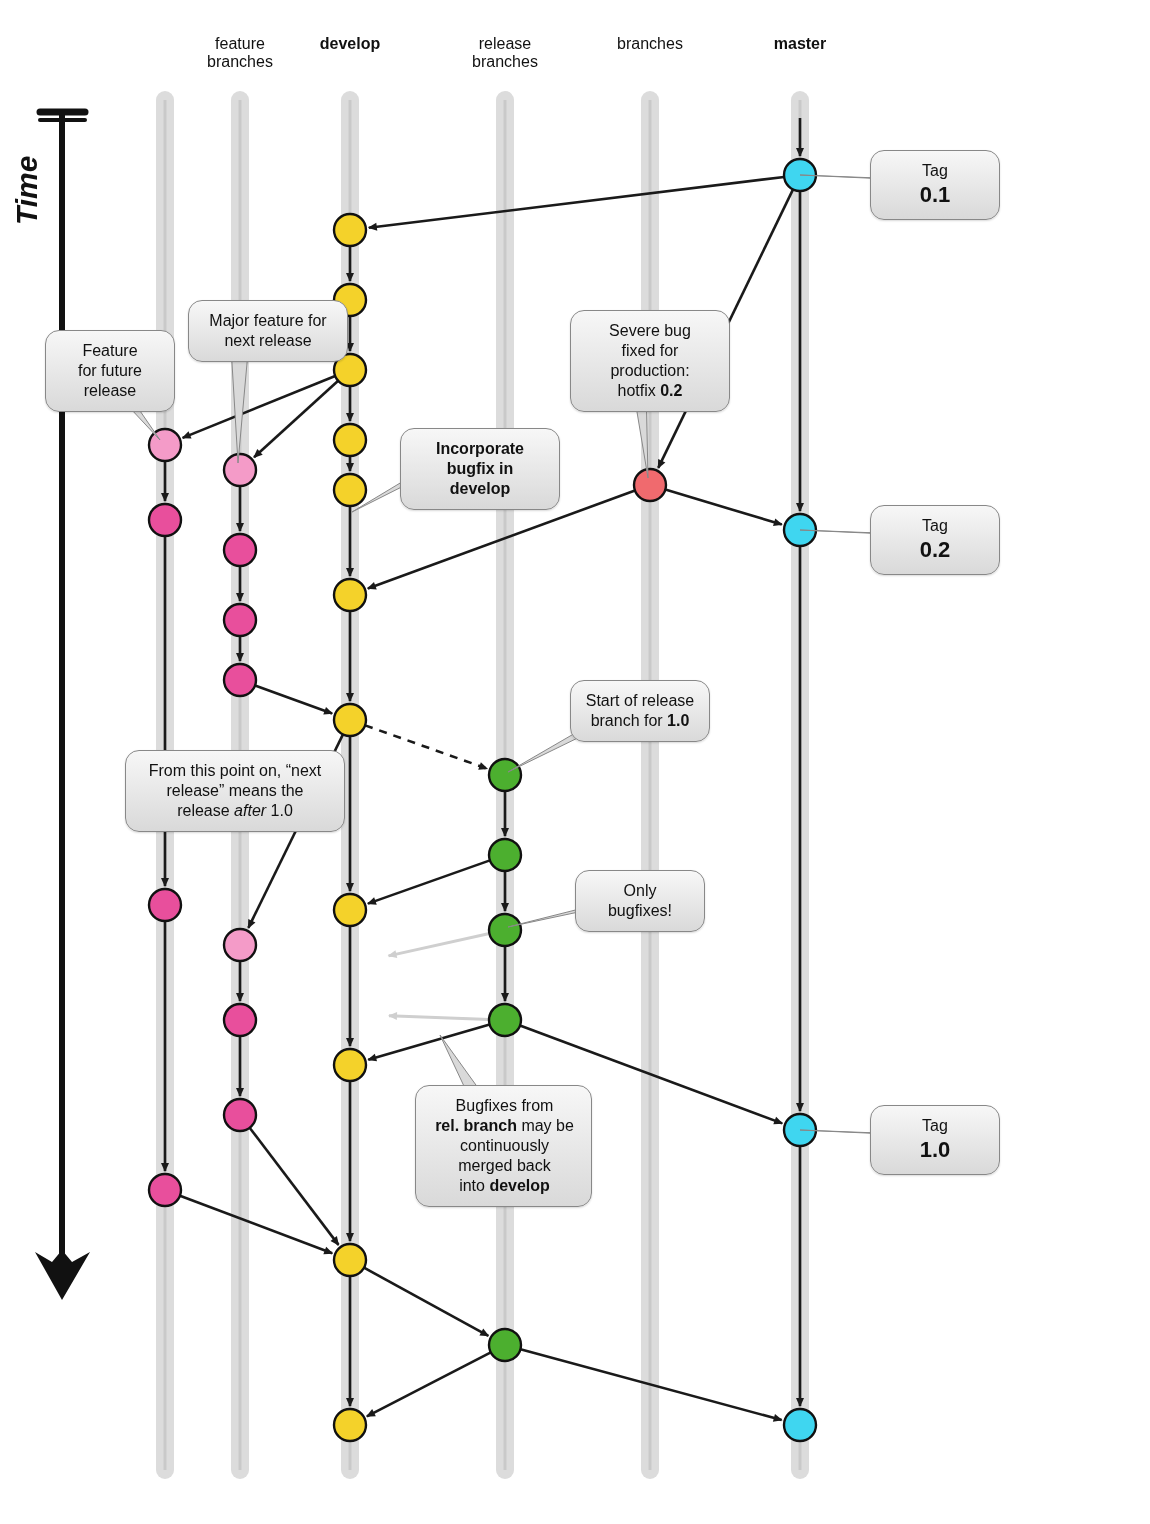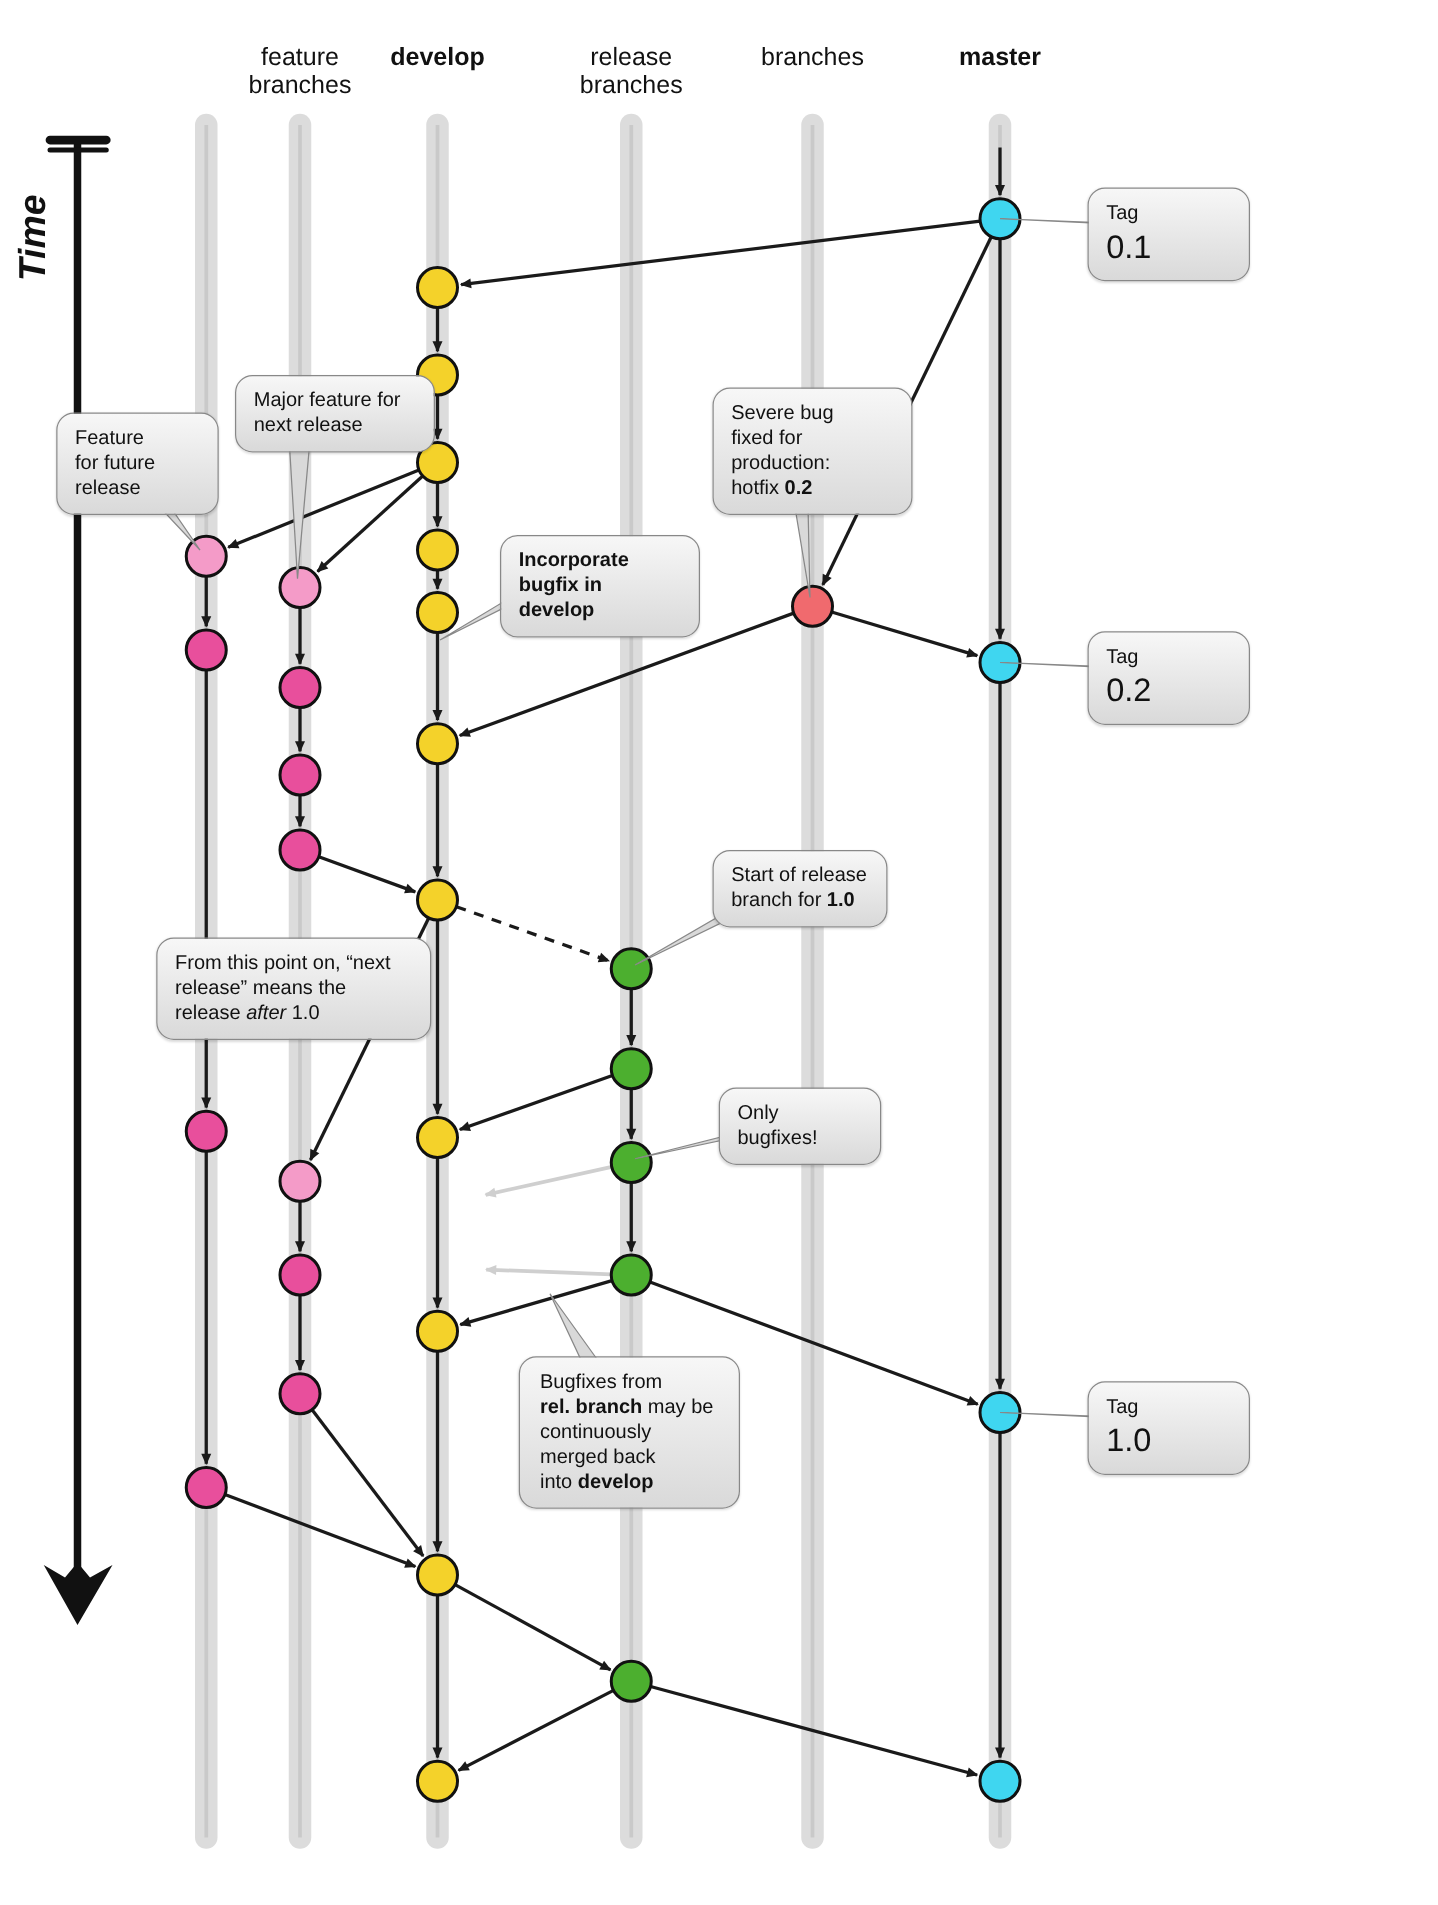--- a/index.html
+++ b/index.html
@@ -7,21 +7,21 @@
     padding: 0;
     background: #fff;
     font-family: "Myriad Pro", "Segoe UI", "Helvetica Neue", Arial, sans-serif;
     width: 1150px;
     height: 1524px;
     position: relative;
   }
   .lane-label {
     position: absolute;
     text-align: center;
-    font-size: 20px;
+    font-size: 16px;
     line-height: 1.1;
     color: #111;
     transform: translateX(-50%);
   }
   .lane-label.bold { font-weight: 700; }
   .time-label {
     position: absolute;
     left: 10px;
     top: 225px;
     transform: rotate(-90deg);
@@ -32,25 +32,26 @@
     color: #111;
   }
   .callout {
     position: absolute;
     background: linear-gradient(180deg, #f7f7f7, #d9d9d9);
     border: 1px solid #888;
     border-radius: 14px;
     padding: 10px 14px;
     font-size: 16px;
     line-height: 1.25;
+    text-align: center;
     color: #111;
     box-shadow: 0 1px 2px rgba(0,0,0,.15);
   }
   .callout .tag-word { font-size:16px; }
-  .callout .tag-num  { font-size:26px; font-weight:400; display:block; }
+  .callout .tag-num  { font-size:22px; font-weight:700; display:block; }
   svg { position: absolute; left: 0; top: 0; }
 </style>
 </head>
 <body>
 
 <div class="time-label">Time</div>
 
 <svg id="diagram" width="1150" height="1524">
     <defs>
       <marker id="arr" markerWidth="12" markerHeight="12" refX="9" refY="5" orient="auto" markerUnits="userSpaceOnUse">

